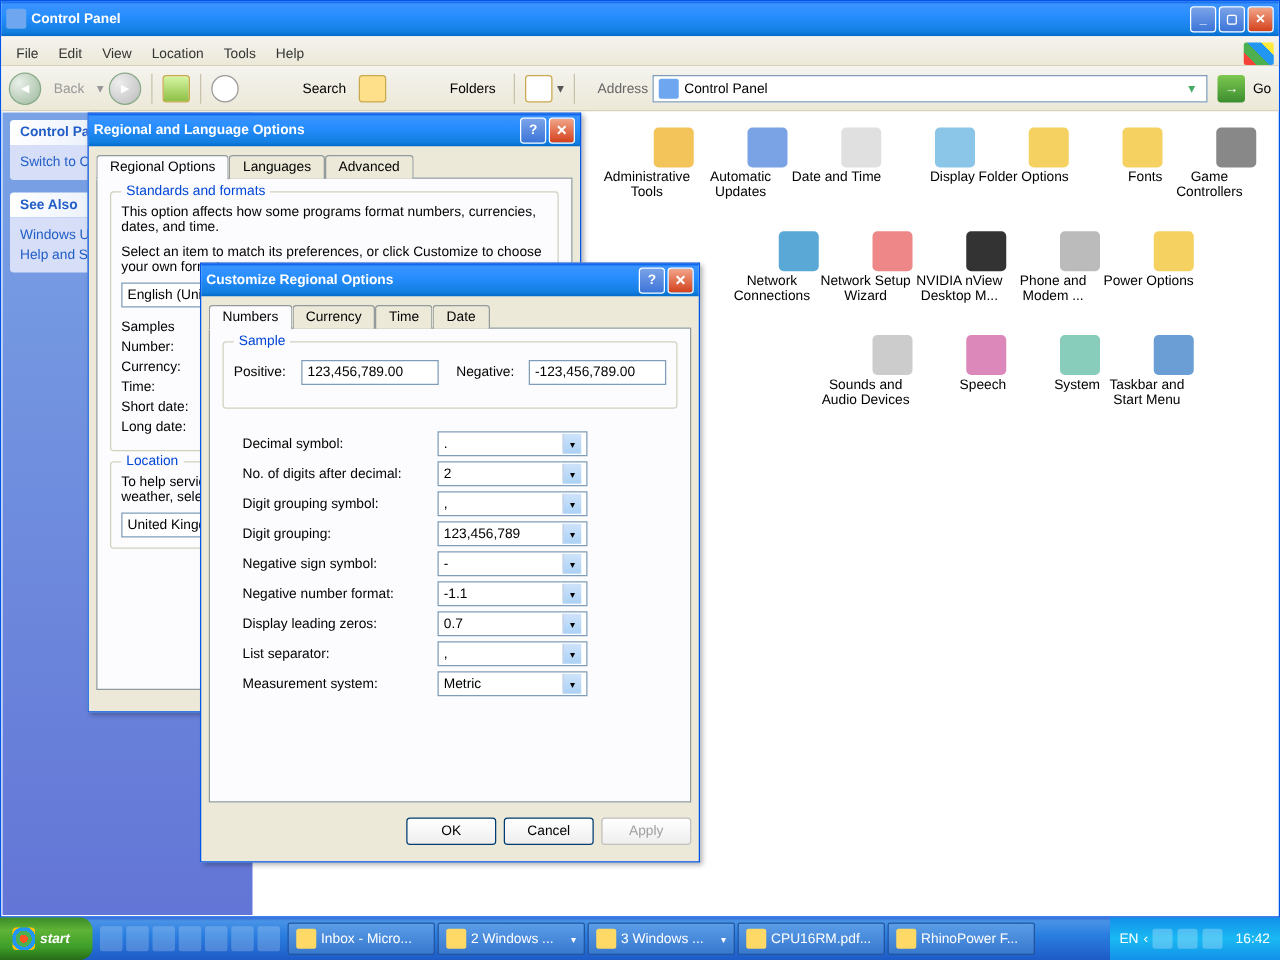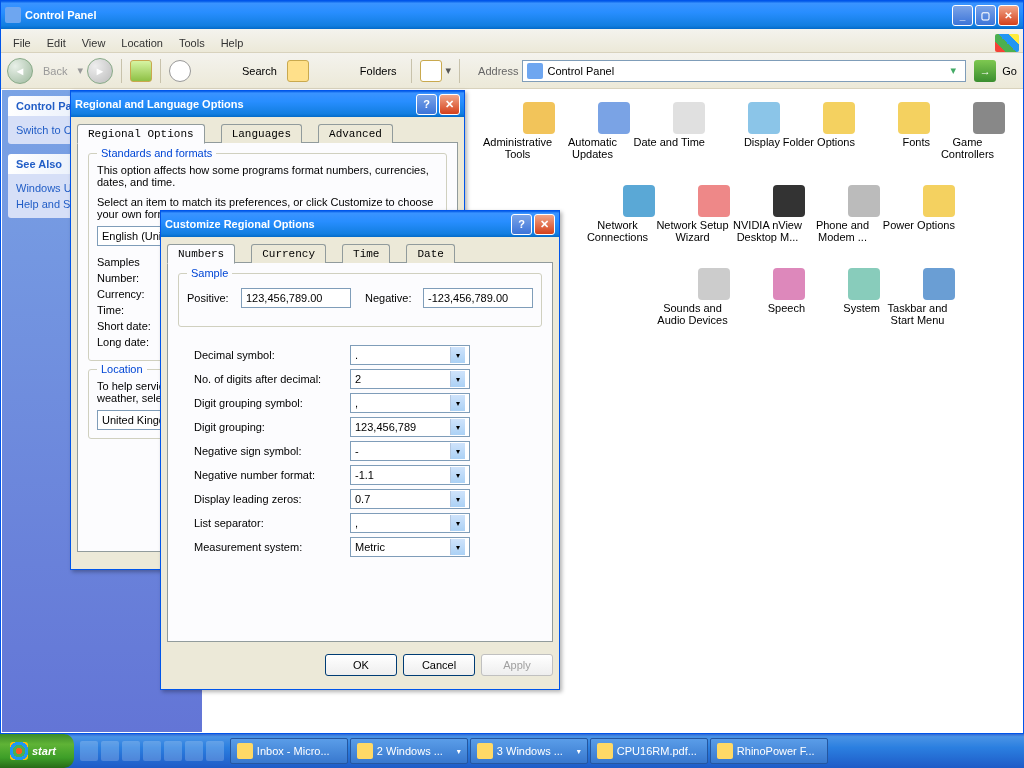--- a/index.html
+++ b/index.html
@@ -42,21 +42,21 @@
 .cpicon span { font-size: 11px; color: #000; line-height: 1.1; }
 
 
 .dialog { position: absolute; background: #ece9d8; border: 1px solid #0055ea; box-shadow: 2px 2px 4px rgba(0,0,0,.3); }
 .dialog .dtitle { height: 26px; background: linear-gradient(to bottom,#0058e6 0%,#3a93ff 8%,#288eff 40%,#127ee0 88%,#036ac8 100%); color: #fff; font-weight: bold; display: flex; align-items: center; padding: 0 4px; font-size: 12px; }
 .dialog .dtitle .spacer { flex: 1; }
 .dialog .dtitle .help { width: 21px; height: 21px; background: linear-gradient(#7ba4e8,#3c74d8); border:1px solid #fff; border-radius:3px; display:flex;align-items:center;justify-content:center; margin-right:2px;}
 .dialog .dtitle .dclose { width: 21px; height: 21px; background: linear-gradient(#f1a689,#d4401b); border:1px solid #fff; border-radius:3px; display:flex;align-items:center;justify-content:center;}
 
 .tabs { display: flex; margin: 6px 6px 0 6px; }
-.tab { padding: 3px 10px; background: #ece9d8; border: 1px solid #919b9c; border-bottom: none; margin-right: 16px; position: relative; top: 1px; border-radius: 3px 3px 0 0; font-family: Liberation Mono, monospace; }
+.tab { padding: 3px 10px; background: #ece9d8; border: 1px solid #919b9c; border-bottom: none; margin-right: 0px; position: relative; top: 1px; border-radius: 3px 3px 0 0; }
 .tab.active { background: #fcfcfe; z-index: 2; border-bottom: 1px solid #fcfcfe; margin-bottom: -1px; }
 .tabbody { margin: 0 6px 6px 6px; border: 1px solid #919b9c; background: #fcfcfe; padding: 10px; }
 
 .group { border: 1px solid #d0d0bf; border-radius: 3px; padding: 10px 8px 8px 8px; margin-bottom: 8px; position: relative; }
 .group-title { position: absolute; top: -7px; left: 8px; background: #fcfcfe; padding: 0 4px; color: #0046d5; }
 
 .field-row { display: flex; align-items: center; margin: 4px 0; gap: 6px; }
 .field-row label { width: 150px; }
 .combo { flex: 0 0 120px; height: 20px; border: 1px solid #7f9db9; background: #fff; display: flex; align-items: center; padding: 0 4px; justify-content: space-between; }
 .combo .arrow { width: 15px; height: 16px; background: linear-gradient(#cfe3fb,#abd1f5); border-left:1px solid #b4c7e0; display:flex;align-items:center;justify-content:center;font-size:8px;color:#4b6usr;}
@@ -399,13 +399,21 @@
       <span class="drop">▾</span>
     </div>
   <div class="taskbtn">
       <div class="ti"></div>
       <span>CPU16RM.pdf...</span>
     </div>
   <div class="taskbtn">
       <div class="ti"></div>
       <span>RhinoPower F...</span>
     </div>
+  <div class="tray">
+    <span>EN</span>
+    <span>‹</span>
+    <div class="ic"></div>
+    <div class="ic"></div>
+    <div class="ic"></div>
+    <span style="margin-left:6px">16:42</span>
+  </div>
 </div>
 
 </body></html>

